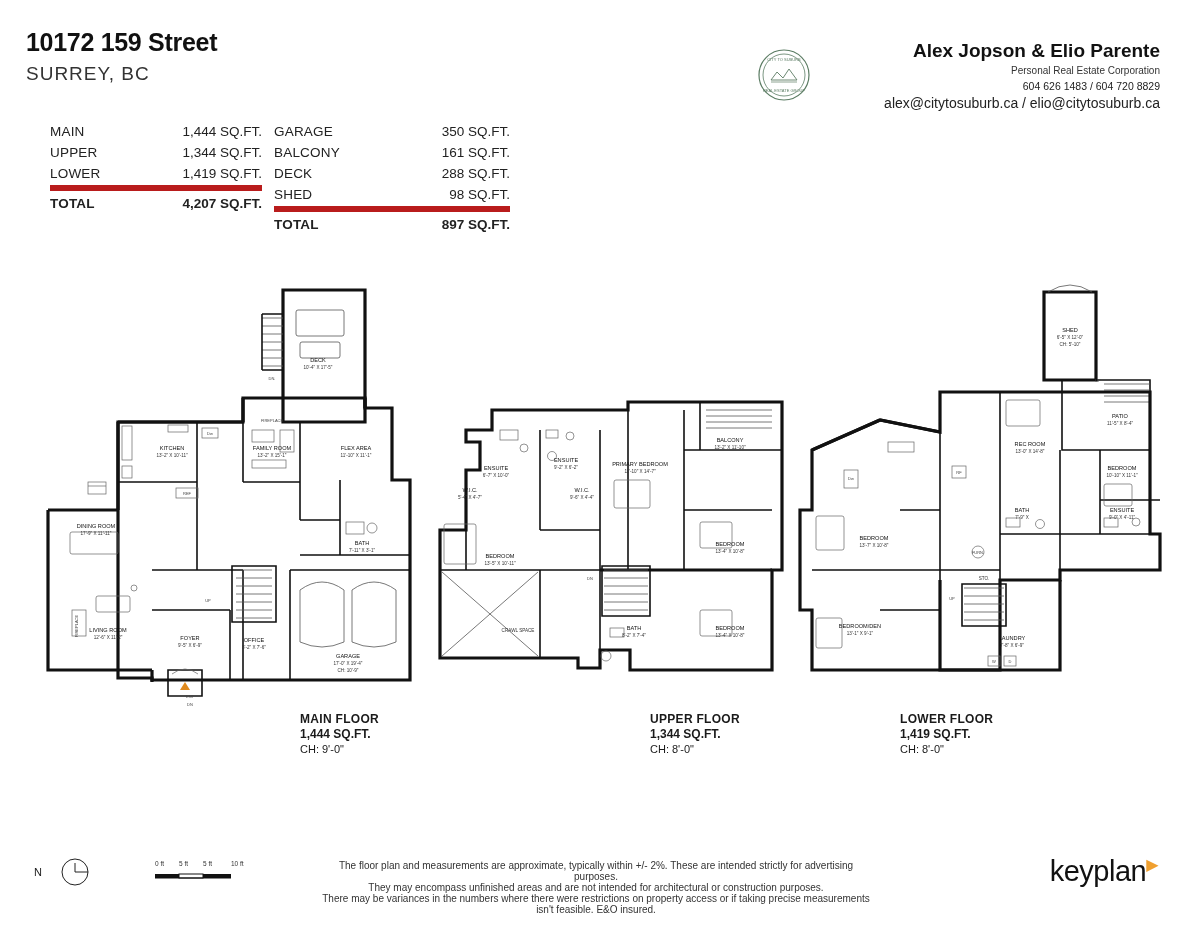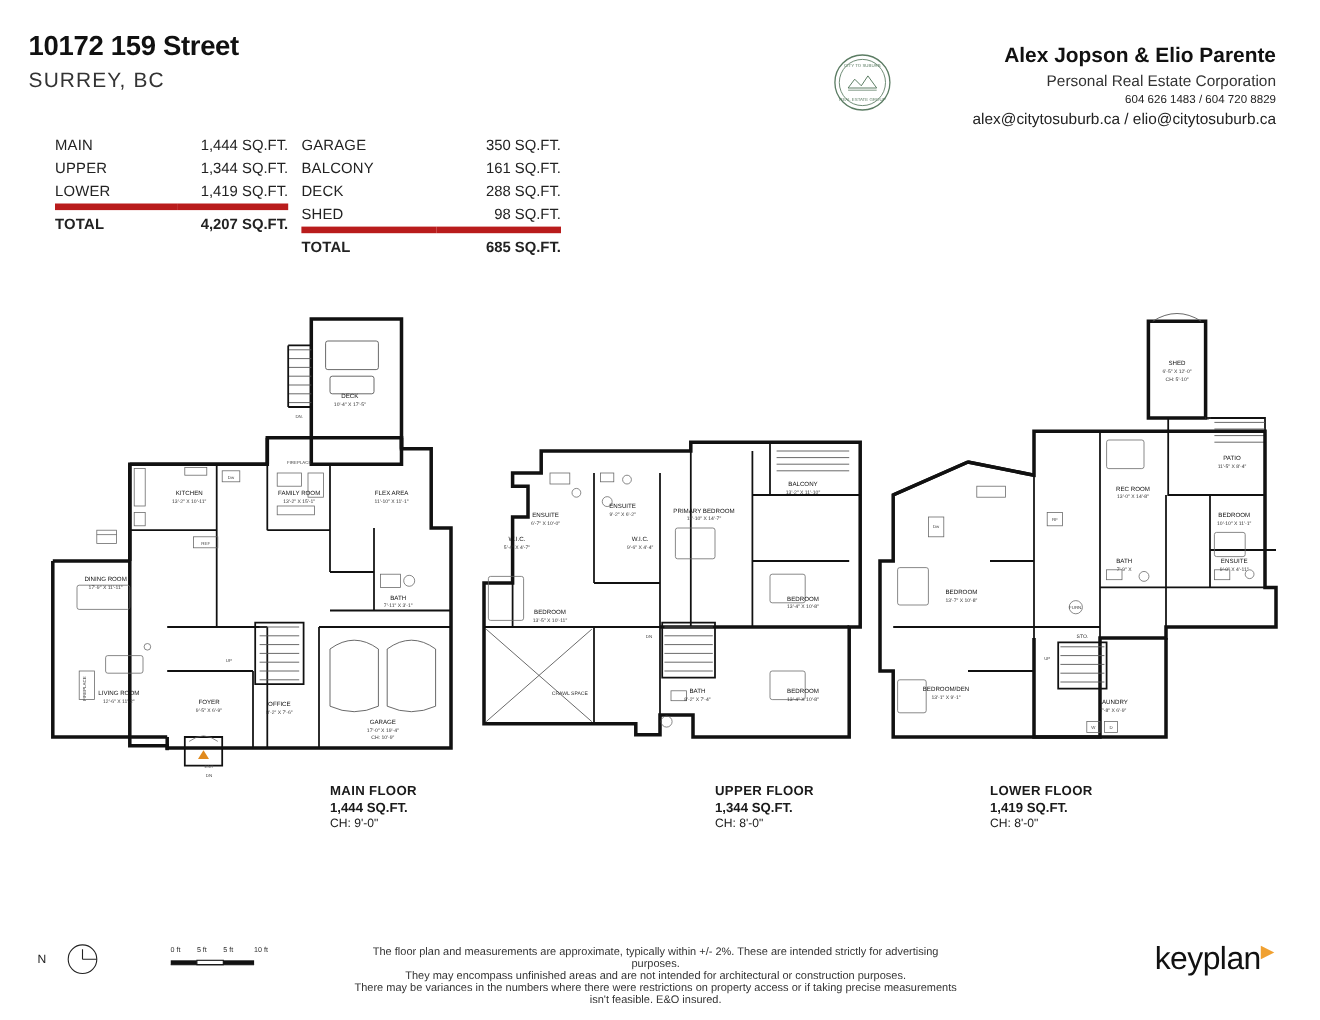--- a/index.html
+++ b/index.html
@@ -13,21 +13,21 @@
   }
   .page { position:absolute; left:0; top:0; width:1200px; height:927px; }
 
   
   .addr { position:absolute; left:26px; top:28px; }
   .addr .line1 { font-size:25px; font-weight:bold; letter-spacing:-0.3px; color:#111; }
   .addr .line2 { font-size:19px; color:#333; letter-spacing:1px; margin-top:6px; }
 
   .agent { position:absolute; right:40px; top:40px; text-align:right; width:330px; }
   .agent .name { font-size:19px; font-weight:bold; color:#111; }
-  .agent .sub { font-size:14px; color:#333; margin-top:3px; }
+  .agent .sub { font-size:10px; color:#333; margin-top:3px; }
   .agent .ph  { font-size:10.5px; color:#222; margin-top:4px; }
   .agent .em  { font-size:14px; color:#222; margin-top:3px; }
 
   .logo-badge {
     position:absolute; left:757px; top:48px; width:54px; height:54px;
     border-radius:50%;
   }
   .logo-badge svg { display:block; }
 
   
@@ -130,21 +130,21 @@
       <tr>
         <td class="lbl">DECK</td>
         <td class="val">288 SQ.FT.</td>
       </tr>
       <tr>
         <td class="lbl">SHED</td>
         <td class="val">98 SQ.FT.</td>
       </tr>
       <tr class="totalrow">
         <td class="lbl">TOTAL</td>
-        <td class="val">685 SQ.FT.</td>
+        <td class="val">897 SQ.FT.</td>
       </tr>
     </tbody>
       </table>
   </div>
 
   <div class="plan">
     <svg width="1200" height="460" viewBox="0 0 1200 460">
       <defs>
         <style>
           .w   { fill:none; stroke:#111; stroke-width:3.2; }

